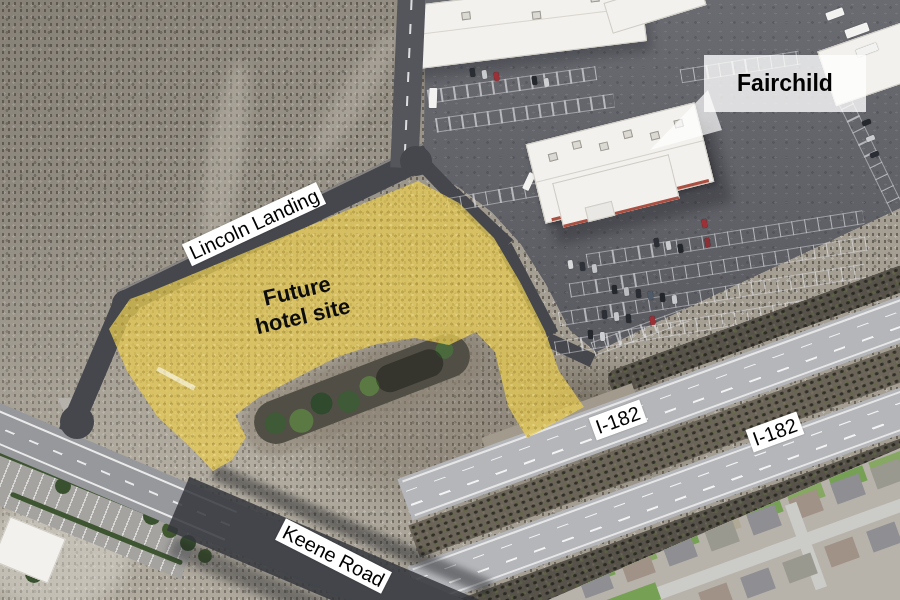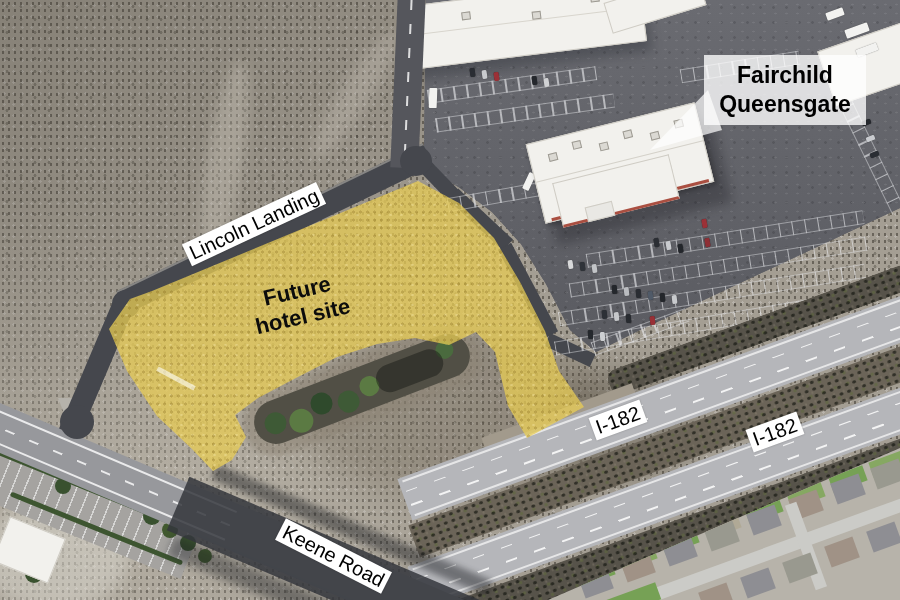--- a/index.html
+++ b/index.html
@@ -51,21 +51,21 @@
   .dash{position:absolute;left:4px;right:4px;height:1.5px;
     background:repeating-linear-gradient(90deg, rgba(250,250,250,.9) 0 12px, transparent 12px 30px);}
   
   .roadlbl{position:absolute;z-index:40;background:#ffffff;color:#000;
     font-size:20px;line-height:24px;padding:0 4px;white-space:nowrap;
     transform-origin:center;box-shadow:0 0 2px rgba(0,0,0,.25);}
   .sitelbl{position:absolute;z-index:40;color:#0c0c0c;font-weight:bold;
     font-size:22px;line-height:26px;text-align:center;transform-origin:center;}
   .callout{position:absolute;z-index:40;background:rgba(255,255,255,.78);color:#000;
     font-weight:bold;font-size:23px;line-height:29px;text-align:center;
-    padding:6px 2px;width:158px;}
+    padding:14px 2px;width:158px;}
   svg.overlay{position:absolute;left:0;top:0;z-index:39;pointer-events:none;}
 </style>
 </head>
 <body>
 
 <div id="stage">
 
   <div class="abs desert"></div>
   <div class="abs desert-shade"></div>
   <div class="rr soft" style="left:207px;top:60px;width:36px;height:200px;background:rgba(205,200,189,.35);filter:blur(6px);transform:rotate(9deg);"></div>
@@ -264,16 +264,15 @@
   </div>
 
   <div class="roadlbl" style="left:274px;top:544px;transform:rotate(27deg);">Keene Road</div>
 
   <div class="roadlbl" style="left:591px;top:408px;transform:rotate(-20deg);">I-182</div>
 
   <div class="roadlbl" style="left:748px;top:420px;transform:rotate(-20deg);">I-182</div>
 
   <div class="callout" style="left:704px;top:55px;">
     <div>Fairchild</div>
-    <div>Queensgate</div>
   </div>
 
 </div>
 
 </body></html>

